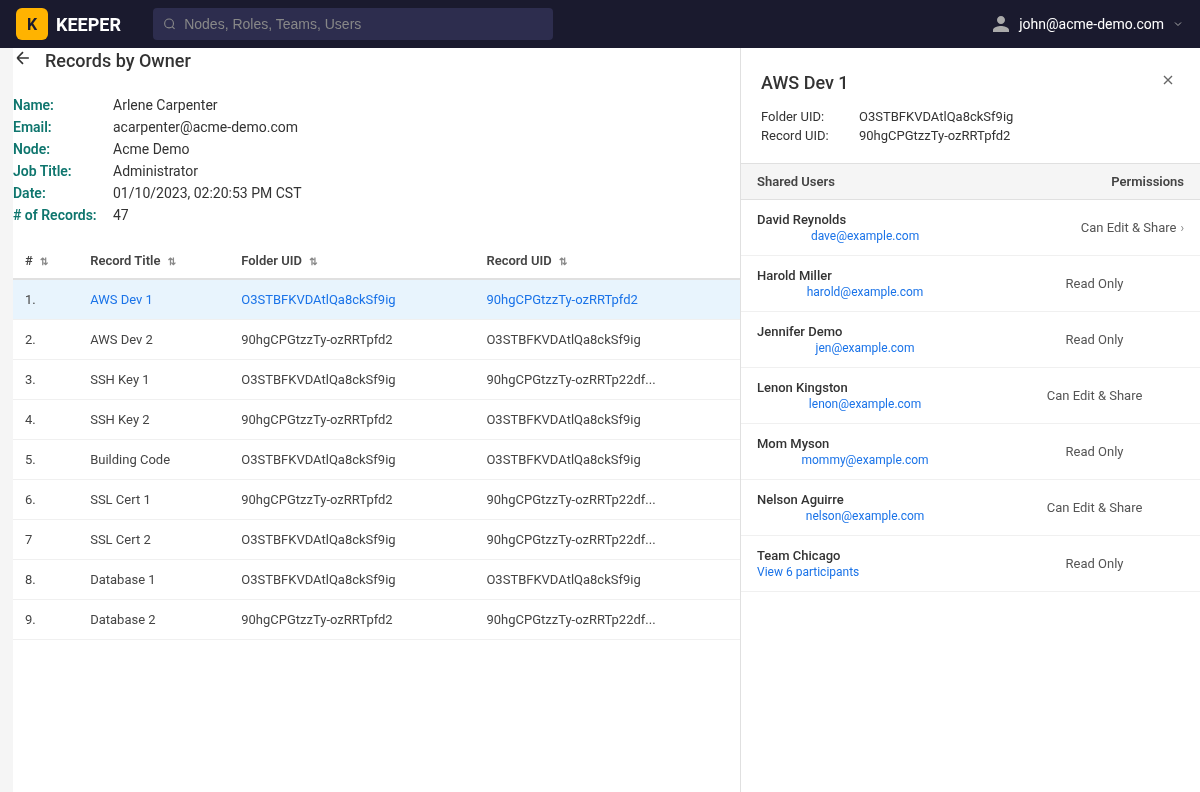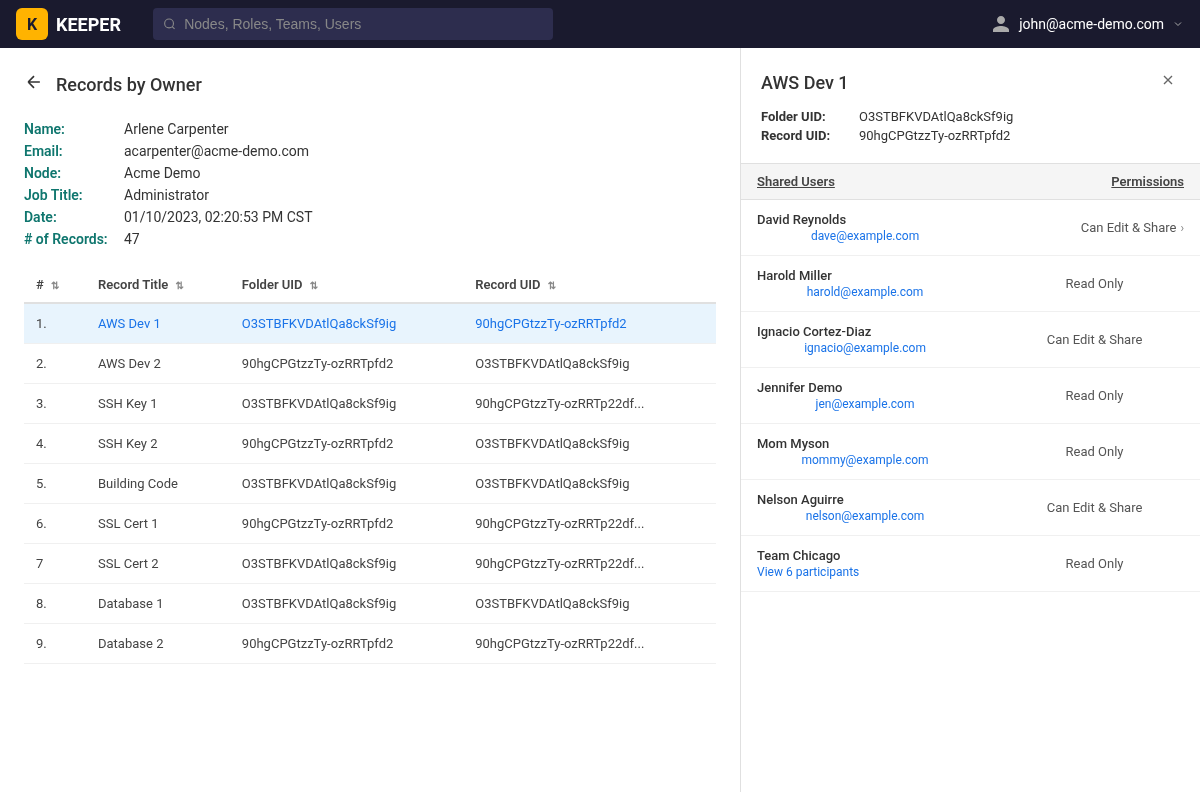--- a/index.html
+++ b/index.html
@@ -65,22 +65,22 @@
       display: flex;
       height: calc(100vh - 48px);
       overflow: hidden;
     }
 
     
     .left-panel {
       flex: 1;
       background: #fff;
       overflow-y: auto;
-      padding: 24px;
       min-width: 0;
+      margin-left: 13px;
     }
 
     .page-header {
       display: flex;
       align-items: center;
       gap: 12px;
       margin-bottom: 24px;
     }
     .back-btn {
       cursor: pointer;
@@ -184,21 +184,21 @@
       color: #666;
       padding: 4px;
     }
     .uid-row {
       display: flex;
       gap: 8px;
       margin-bottom: 4px;
       font-size: 13px;
     }
     .uid-label {
-      font-weight: 700;
+      font-weight: 400;
       color: #333;
       min-width: 90px;
     }
     .uid-value {
       color: #333;
       font-size: 13px;
       word-break: break-all;
     }
 
     
@@ -213,21 +213,20 @@
     .shared-users-table thead tr {
       background: #f5f5f5;
       border-bottom: 1px solid #e0e0e0;
     }
     .shared-users-table thead th {
       padding: 10px 16px;
       text-align: left;
       font-weight: 600;
       color: #444;
       font-size: 13px;
-      text-decoration: underline;
     }
     .shared-users-table thead th:last-child {
       text-align: right;
     }
     .shared-users-table tbody tr {
       border-bottom: 1px solid #f0f0f0;
     }
     .shared-users-table tbody td {
       padding: 12px 16px;
       vertical-align: middle;
@@ -451,31 +450,31 @@
             </tr>
             <tr>
               <td>
                 <div class="user-name">Harold Miller</div>
                 <div class="user-email">harold@example.com</div>
               </td>
               <td class="permission-cell">Read Only</td>
             </tr>
             <tr>
               <td>
-                <div class="user-name">Ignacio Cortez-Diaz</div>
-                <div class="user-email">ignacio@example.com</div>
-              </td>
-              <td class="permission-cell">Can Edit &amp; Share</td>
-            </tr>
-            <tr>
-              <td>
                 <div class="user-name">Jennifer Demo</div>
                 <div class="user-email">jen@example.com</div>
               </td>
               <td class="permission-cell">Read Only</td>
+            </tr>
+            <tr>
+              <td>
+                <div class="user-name">Lenon Kingston</div>
+                <div class="user-email">lenon@example.com</div>
+              </td>
+              <td class="permission-cell">Can Edit &amp; Share</td>
             </tr>
             <tr>
               <td>
                 <div class="user-name">Mom Myson</div>
                 <div class="user-email">mommy@example.com</div>
               </td>
               <td class="permission-cell">Read Only</td>
             </tr>
             <tr>
               <td>

